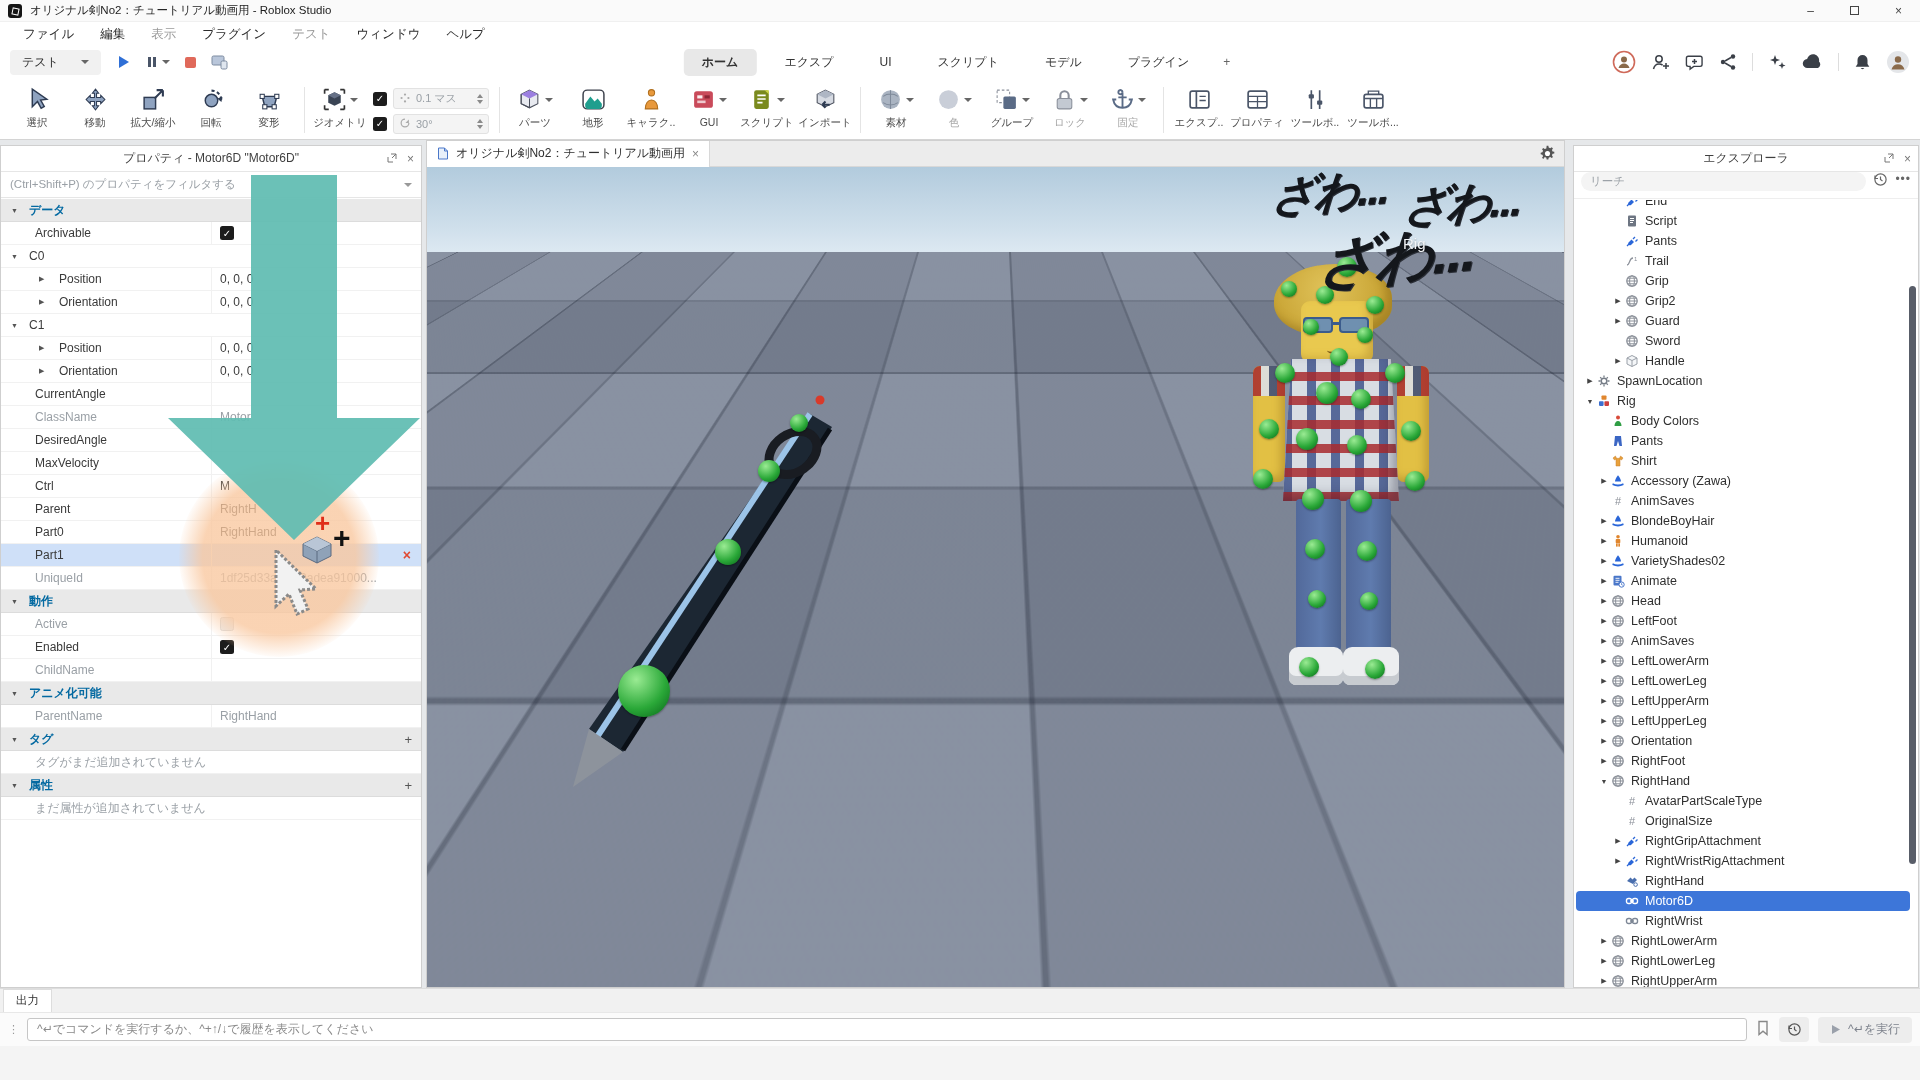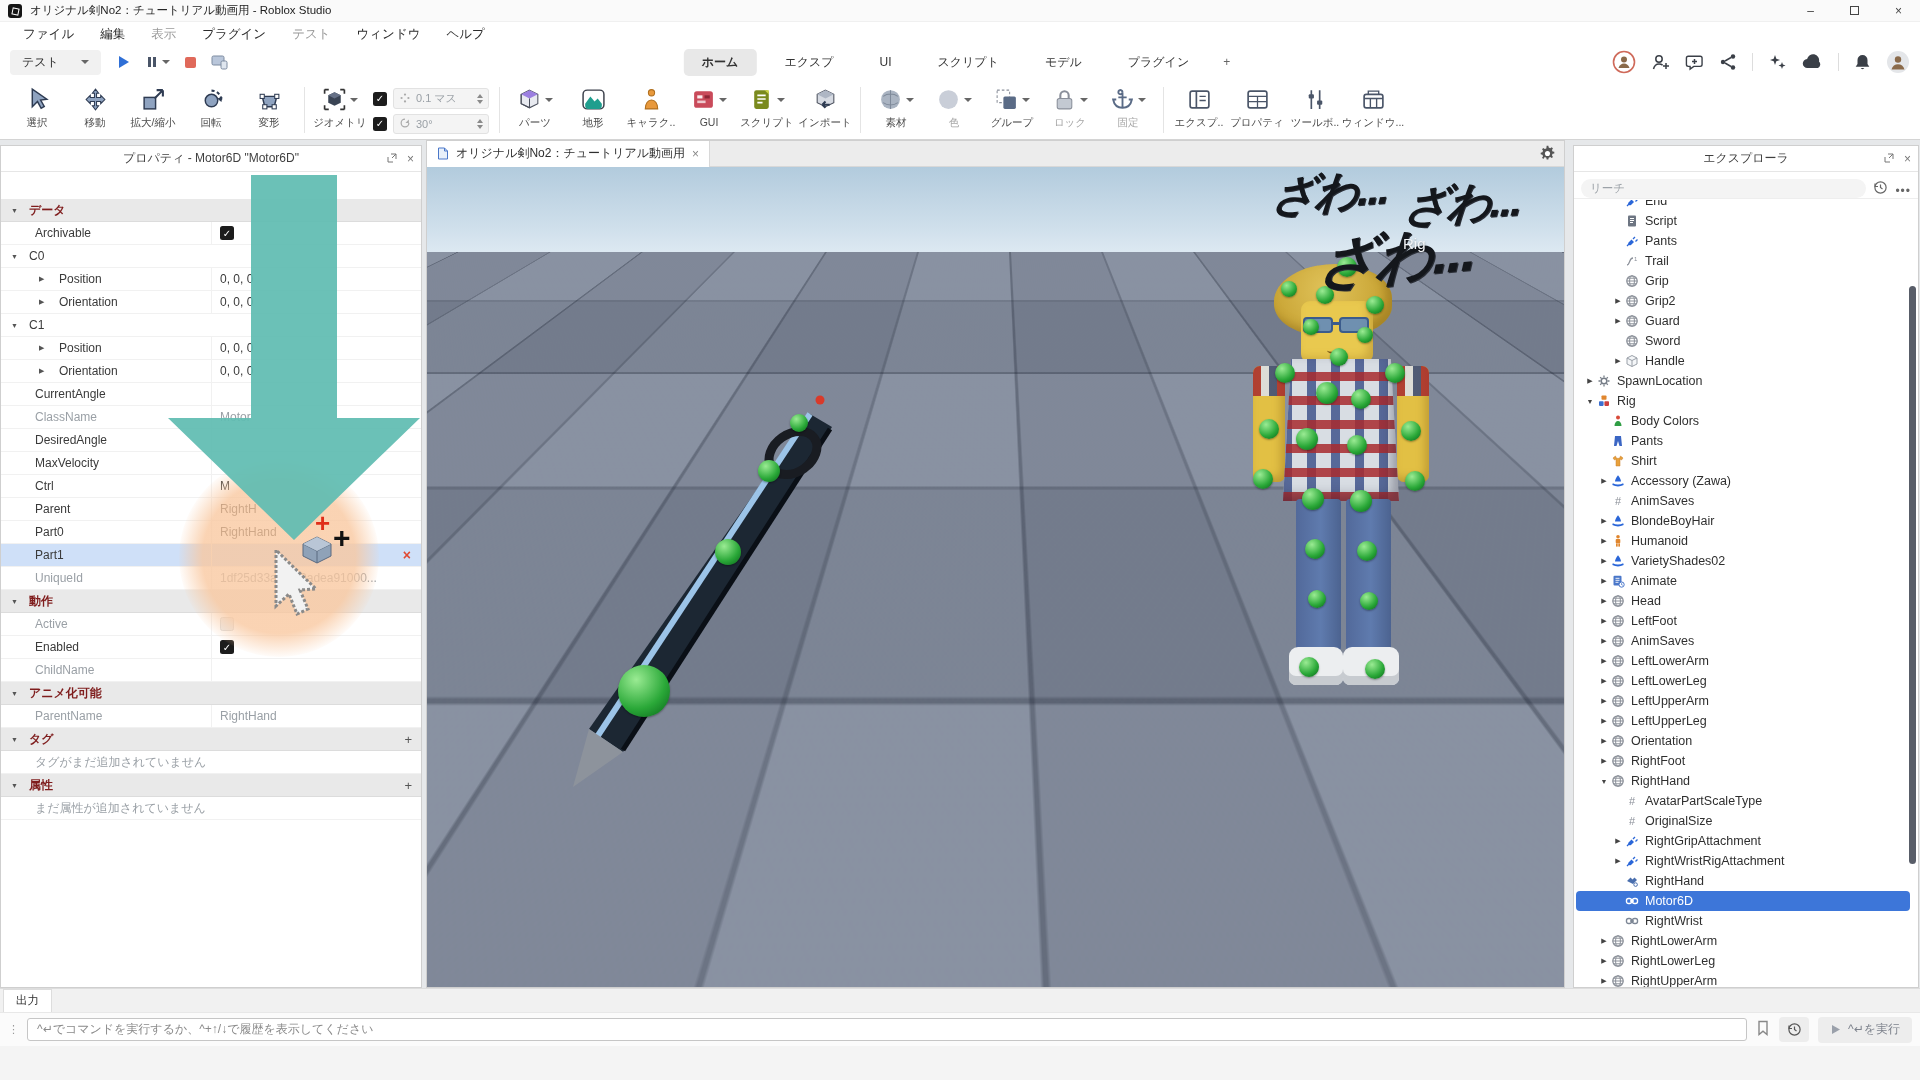--- a/index.html
+++ b/index.html
@@ -59,21 +59,21 @@
 
 #props{left:0;top:5px;width:422px;height:843px}
 .pfilter{height:26px;border-bottom:1px solid #e6e6e6;display:flex;align-items:center;padding:0 9px;color:#9aa0a6;font-size:11.5px;position:relative}
 .pfilter .caret{position:absolute;right:9px;border-top-color:#999}
 .prows{position:absolute;top:53px;left:0;right:0;bottom:0;overflow:hidden}
 .prow{height:23px;display:flex;align-items:center;border-bottom:1px solid #f1f1f1;position:relative;font-size:12px}
 .prow .tcaret{position:absolute;left:10px;font-size:7px;color:#555}
 .prow.sub .tcaret{left:38px}
 .plabel{width:210px;padding-left:34px;color:#3a3a3a;white-space:nowrap;overflow:hidden;flex:0 0 auto}
 .prow.sec{background:#e9e9e9;border-bottom:1px solid #dcdcdc}
-.prow.sec .plabel{font-weight:bold;color:#7f1d1d;padding-left:28px;width:auto}
+.prow.sec .plabel{font-weight:bold;color:#0369a1;padding-left:28px;width:auto}
 .prow.grp .plabel{padding-left:28px}
 .prow.sub .plabel{padding-left:58px}
 .pvalue{flex:1;height:100%;display:flex;align-items:center;padding-left:8px;border-left:1px solid #f1f1f1;color:#3a3a3a;white-space:nowrap;overflow:hidden}
 .prow.dim .plabel,.prow.dim .pvalue{color:#9aa0a6}
 .prow.selected{background:#cfe0f8}
 .prow.note .plabel{width:auto;color:#9aa0a6}
 .addbtn{position:absolute;right:9px;color:#555;font-weight:normal;font-size:13px}
 .xbtn{position:absolute;right:10px;color:#e04a33;font-size:14px;font-weight:bold}
 .vcheck{width:14px;height:14px;border-radius:2.5px;display:flex;align-items:center;justify-content:center;font-size:10px}
 .vcheck.on{background:#1c1c1c;color:#fff}
@@ -108,21 +108,21 @@
 .torso{left:856px;top:192px;width:116px;height:142px;clip-path:polygon(7% 0,93% 0,100% 100%,0 100%);background-color:#d8dde3;background-image:
  repeating-linear-gradient(0deg, rgba(168,42,46,.85) 0 9px, transparent 9px 24px),
  repeating-linear-gradient(90deg, rgba(44,66,128,.75) 0 9px, transparent 9px 24px);box-shadow:inset -8px -6px 12px rgba(30,30,50,.35)}
 .arm{top:199px;width:32px;height:116px;background:#e2c044;border-radius:7px;box-shadow:inset -4px -4px 8px rgba(140,100,25,.4)}
 .arm::before{content:"";position:absolute;left:0;top:0;right:0;height:30px;border-radius:7px 7px 0 0;background:repeating-linear-gradient(90deg, rgba(168,42,46,.85) 0 8px, rgba(220,224,230,.9) 8px 16px, rgba(44,66,128,.8) 16px 24px)}
 .leg{top:332px;width:45px;height:152px;background:linear-gradient(90deg,#52699a,#5f7bae 55%,#4c6390);border-radius:4px}
 .shoe{top:480px;height:38px;background:#eceef0;border-radius:9px 9px 7px 7px;box-shadow:inset 0 -9px 0 #c7cbd0}
 
 
 #explorer{left:1573px;top:5px;width:346px;height:843px}
-.esearch{height:27px;border-bottom:1px solid #eee;display:flex;align-items:flex-end;padding:0 7px;gap:7px}
+.esearch{height:27px;border-bottom:1px solid #eee;display:flex;align-items:flex-start;padding:0 7px;gap:7px}
 .sinput{flex:1;background:#f4f4f4;border-radius:10px;height:19px;display:flex;align-items:center;padding:0 9px;color:#9aa0a6;font-size:11.5px}
 .etree{position:absolute;top:54px;left:0;right:0;bottom:0;overflow:hidden}
 .erow{height:20px;display:flex;align-items:center;font-size:12.5px;color:#2f2f2f;position:relative;margin:0 8px 0 2px;border-radius:4px;padding-right:6px}
 .erow .sp{flex:0 0 auto}
 .earrow{width:12px;text-align:center;font-size:7px;color:#444;flex:0 0 auto}
 .eicon{width:16px;height:15px;display:flex;align-items:center;justify-content:center;margin-right:5px;flex:0 0 auto}
 .eicon svg{width:14px;height:14px}
 .erow.selected{background:#3d76d9;color:#fff}
 .escroll{position:absolute;right:2px;top:140px;width:7px;height:578px;background:#585d68;border-radius:4px}
 
@@ -507,36 +507,40 @@
           </div>
           <div class="rlabel">ツールボ..</div>
         </div>
         <div class="rtool">
           <div class="iconrow">
             <svg viewBox="0 0 24 24">
               <rect x="3" y="7" width="18" height="13" rx="2" fill="none" stroke="#4a5568" stroke-width="1.6"></rect>
               <path d="M3 11h18M9 11v9M15 11v9M7 7V4h10v3" stroke="#4a5568" stroke-width="1.3" fill="none"></path>
             </svg>
           </div>
-          <div class="rlabel">ウィンドウ...</div>
+          <div class="rlabel">ツールボ...</div>
         </div>
       </div>
     </div>
 
   <div class="main">
 
     <div class="panel" id="props">
       <div class="phead">
         <span>プロパティ - Motor6D "Motor6D"</span>
         <span class="picons">
           <span><svg width="10" height="10" viewBox="0 0 10 10">
                 <path d="M1 4v5h5M4 1h5v5M5 5l4-4" fill="none" stroke="#777"></path>
               </svg></span>
           <span>×</span>
         </span>
+      </div>
+      <div class="pfilter">
+        <span>(Ctrl+Shift+P) のプロパティをフィルタする</span>
+        <span class="caret"></span>
       </div>
       <div class="prows" id="proprows">
           <div class="prow sec">
             <span class="tcaret">▼</span>
             <span class="plabel">データ</span>
           </div>
           <div class="prow prop">
             <span class="plabel">Archivable</span>
             <span class="pvalue">
               <span class="vcheck on">✓</span>

